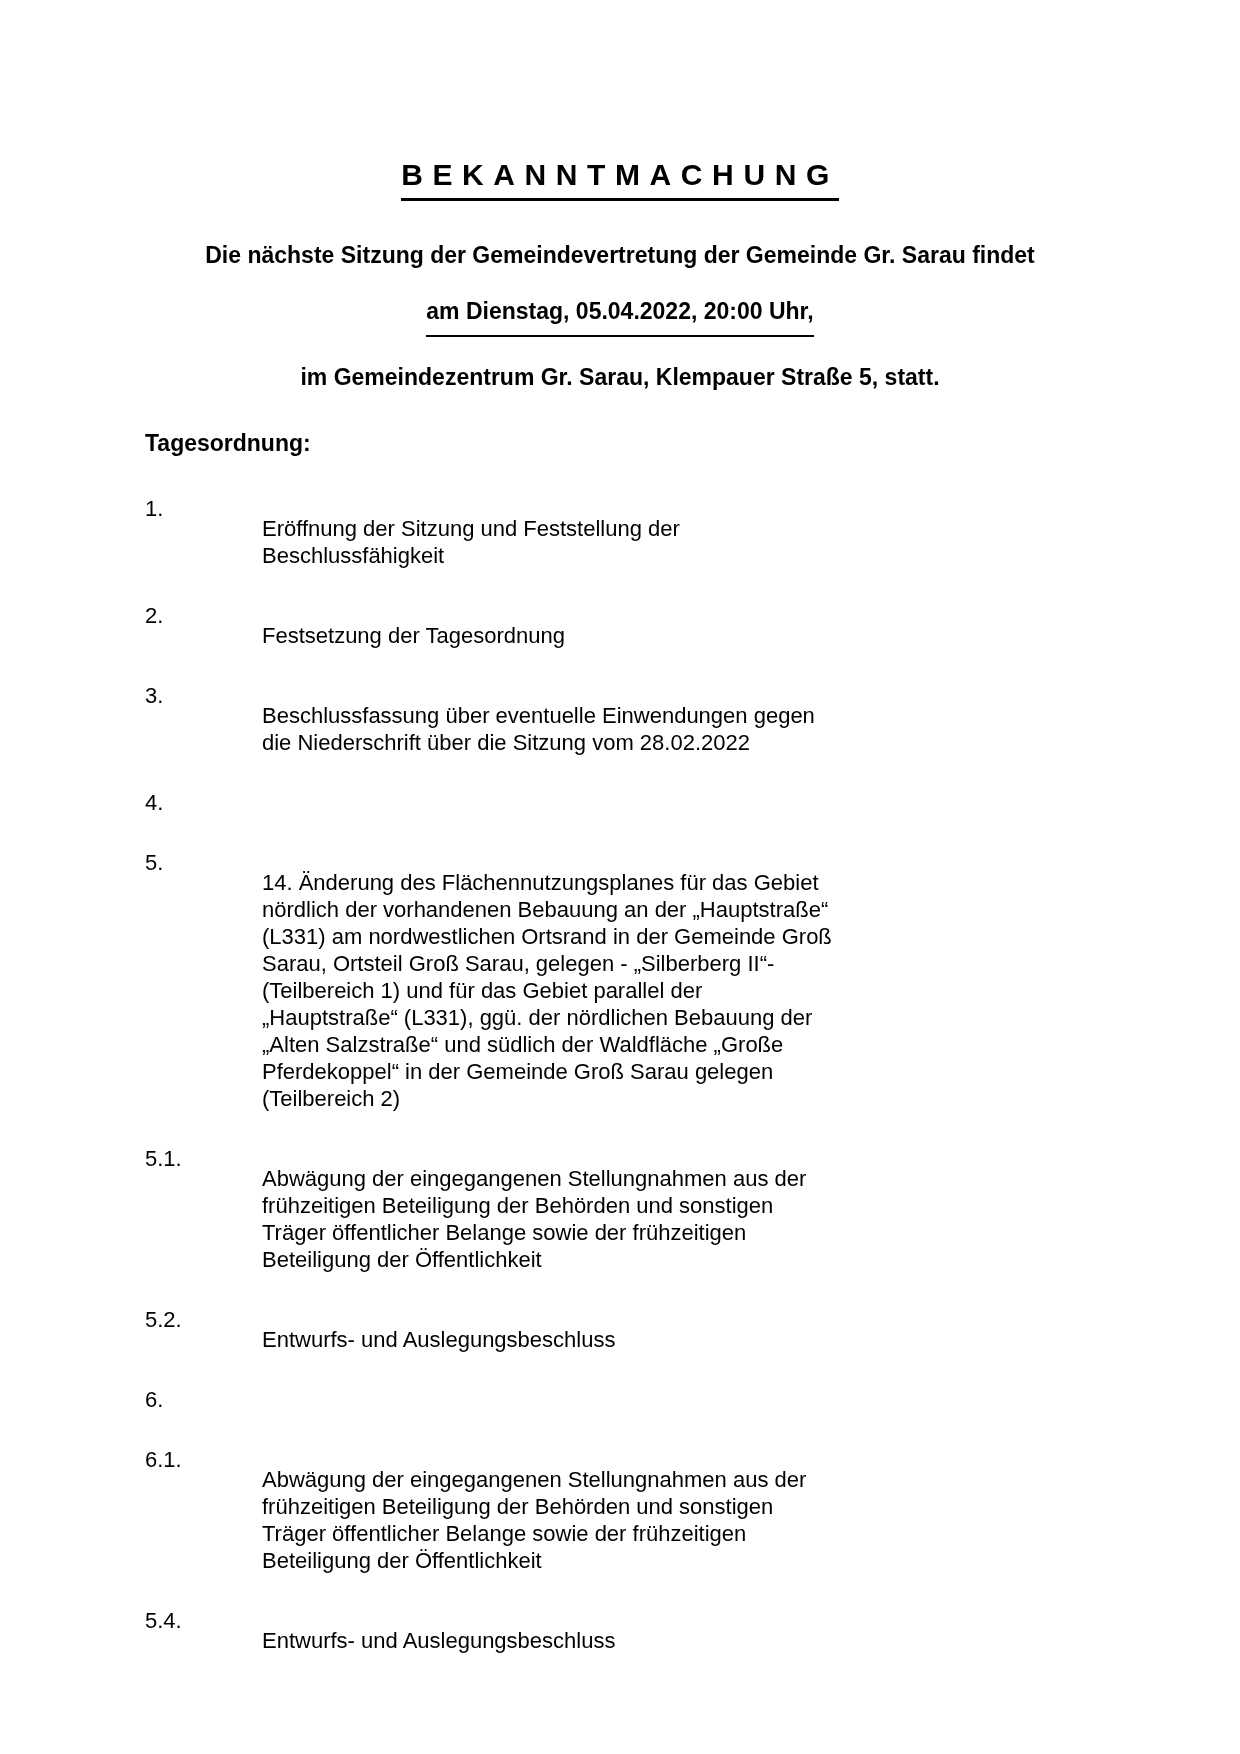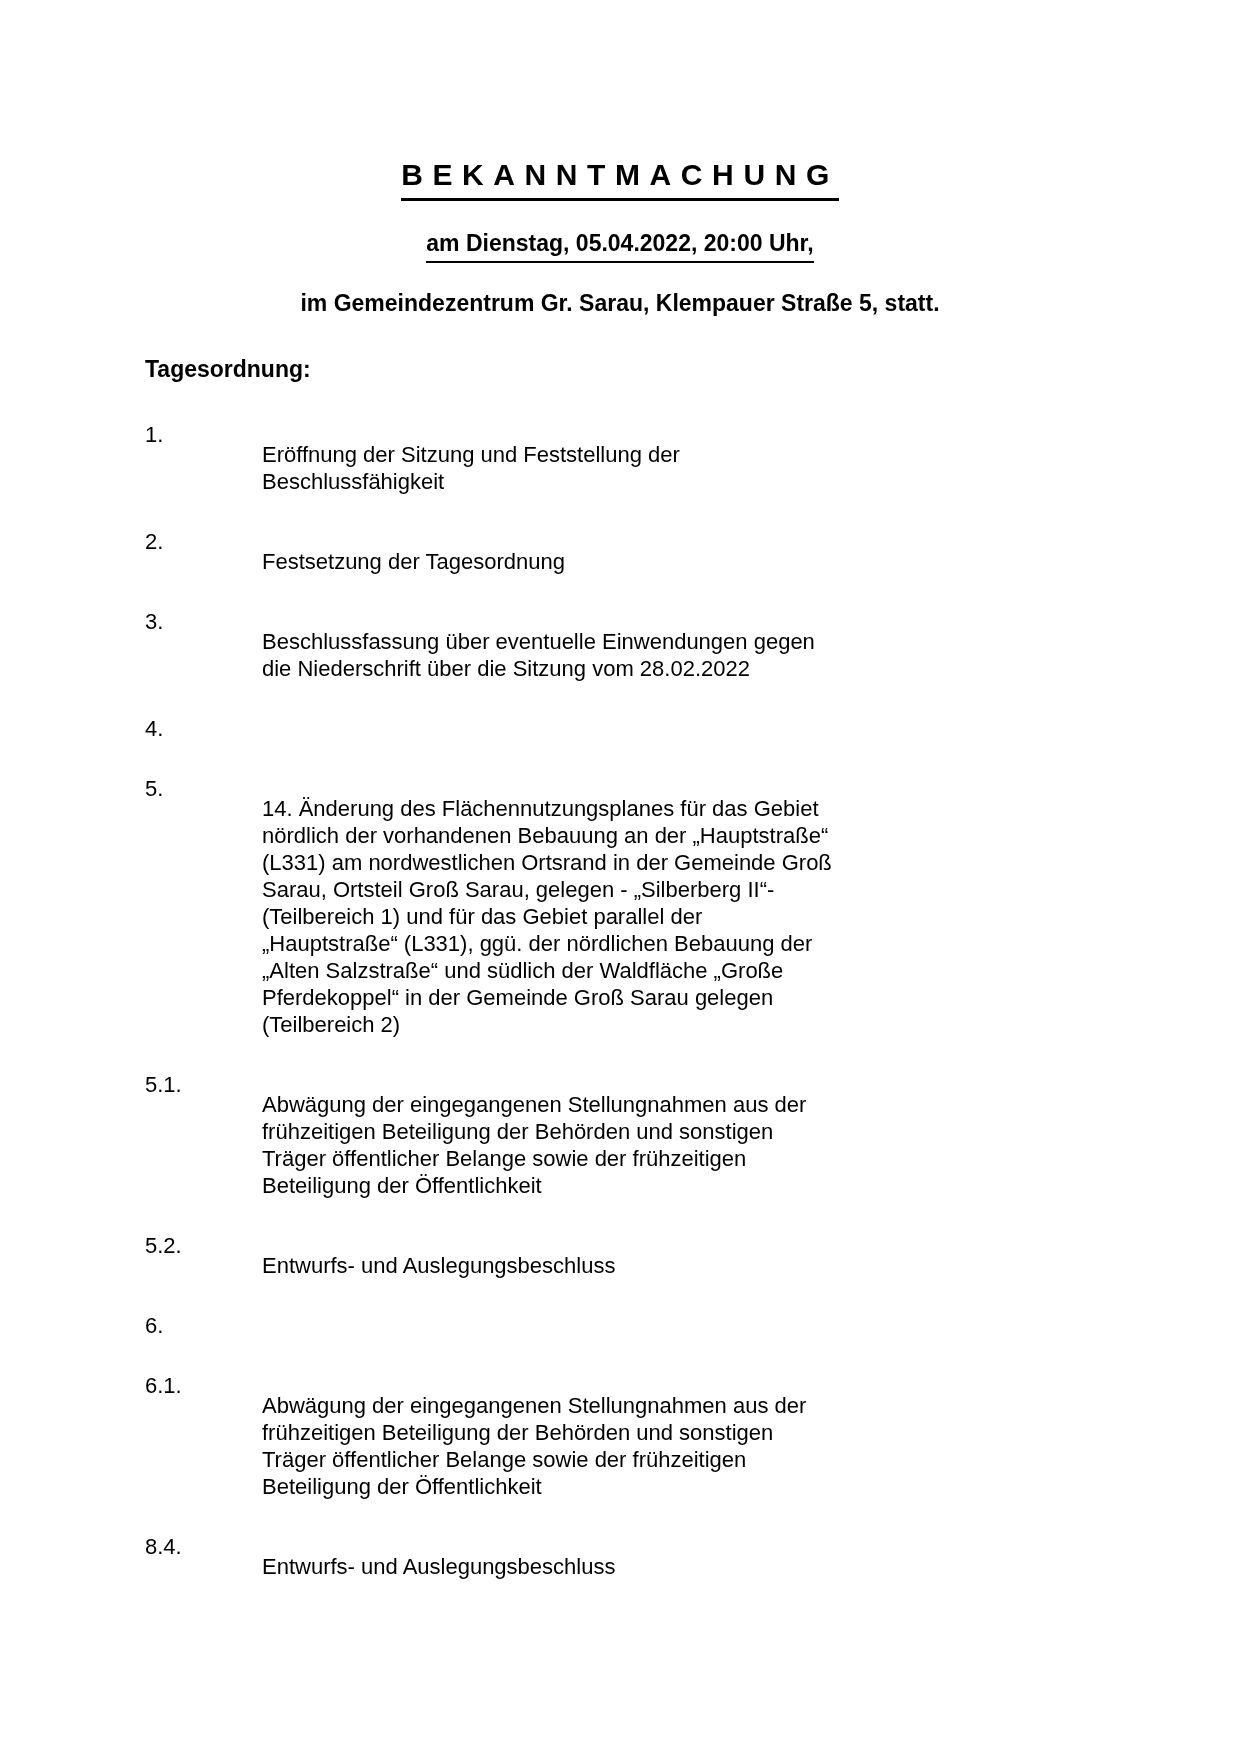--- a/index.html
+++ b/index.html
@@ -43,21 +43,21 @@
     font-size: 23px;
     font-weight: bold;
     line-height: 28px;
   }
   .intro-1 { margin-top: 40px; }
   .intro-2 { margin-top: 28px; }
   .intro-3 { margin-top: 26px; }
   .underlined {
     display: inline-block;
     border-bottom: 2px solid #000;
-    padding-bottom: 4px;
+    padding-bottom: 10px;
   }
   
   .agenda-heading {
     margin-top: 38px;
     font-size: 23px;
     font-weight: bold;
     line-height: 28px;
     text-align: left;
   }
   .agenda-list {
@@ -84,20 +84,21 @@
 </head>
 <body>
 
 <div class="page">
   <div class="content">
 
     <div class="title-wrap">
       <span class="doc-title">BEKANNTMACHUNG</span>
     </div>
 
+    <div class="intro-line intro-1">Die nächste Sitzung der Gemeindevertretung der Gemeinde Gr. Sarau findet</div>
 
     <div class="intro-line intro-2">
       <span class="underlined">am Dienstag, 05.04.2022, 20:00 Uhr,</span>
     </div>
 
     <div class="intro-line intro-3">im Gemeindezentrum Gr. Sarau, Klempauer Straße 5, statt.</div>
 
     <div class="agenda-heading">Tagesordnung:</div>
 
     <div class="agenda-list">
@@ -155,19 +156,19 @@
 
       <div class="agenda-item">
         <div class="item-number">6.1.</div>
         <div class="item-text">Abwägung der eingegangenen Stellungnahmen aus der
 frühzeitigen Beteiligung der Behörden und sonstigen
 Träger öffentlicher Belange sowie der frühzeitigen
 Beteiligung der Öffentlichkeit</div>
       </div>
 
       <div class="agenda-item">
-        <div class="item-number">8.4.</div>
+        <div class="item-number">5.4.</div>
         <div class="item-text">Entwurfs- und Auslegungsbeschluss</div>
       </div>
 
     </div>
   </div>
 </div>
 
 </body></html>

